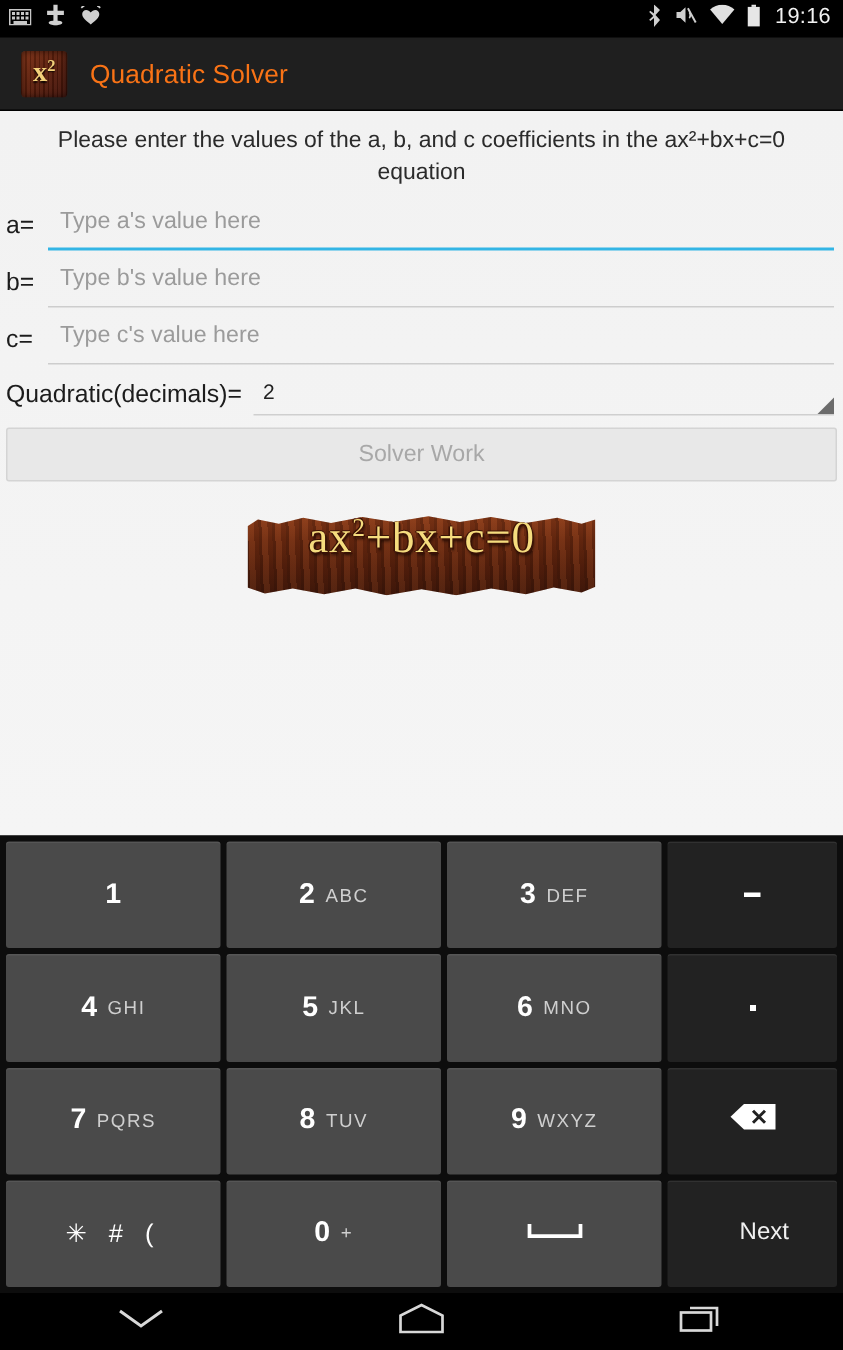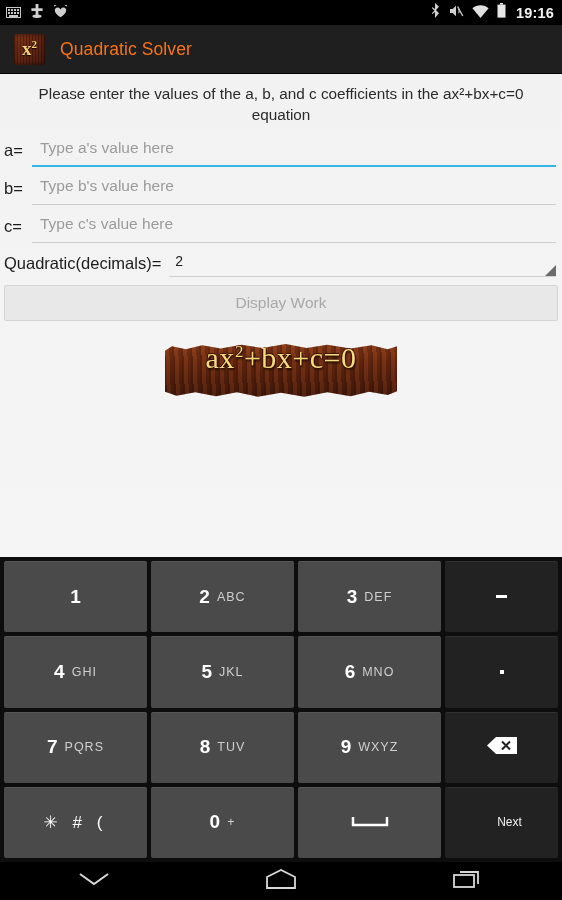--- a/index.html
+++ b/index.html
@@ -11,21 +11,21 @@
     position:relative;
   }
 
   
   .statusbar{
     position:absolute; top:0; left:0; width:562px; height:25px;
     background:#000; display:flex; align-items:center;
     padding:0 8px 0 6px;
   }
   .sb-left{ display:flex; align-items:center; gap:9px; }
-  .sb-right{ margin-left:auto; display:flex; align-items:center; gap:8px;font-weight:bold; }
+  .sb-right{ margin-left:auto; display:flex; gap:8px; }
   .sb-clock{ color:#f2f2f2; font-size:14.5px; letter-spacing:.2px; margin-left:2px;}
   .ico{ display:block; }
 
   
   .actionbar{
     position:absolute; top:25px; left:0; width:562px; height:49px;
     background:#1f1f1f; display:flex; align-items:center; padding-left:14px;
     border-bottom:1px solid #000;
   }
   .app-icon{
@@ -140,21 +140,21 @@
     flex:1; margin:2px; border-radius:2px;
     background:#4a4a4a;
     display:flex; align-items:center; justify-content:center; gap:7px;
     color:#fff; cursor:default;
     box-shadow:inset 0 1px 0 rgba(255,255,255,.07);
   }
   .key.func{ background:#222222; flex:0 0 113px; }
   .key-digit{ font-size:19px; font-weight:bold; color:#fff; }
   .key-letters{ font-size:12.5px; color:#cfcfcf; letter-spacing:1px; }
   .key-sym{ font-size:17px; color:#fff; letter-spacing:5px; }
-  .key-next{ font-size:12px; color:#f0f0f0;margin-left:16px; }
+  .key-next{ font-size:16px; color:#f0f0f0;margin-left:16px; }
   .key-minus{ width:11px; height:3px; background:#fff; }
   .key-dot{ width:4px; height:4px; background:#fff; }
 
   
   .navbar{
     position:absolute; top:862px; left:0; width:562px; height:38px;
     background:#000; display:flex; align-items:center; justify-content:space-around;
   }
   .navbtn{ width:110px; height:38px; display:flex; align-items:center; justify-content:center; }
 </style>
@@ -259,21 +259,21 @@
   <div class="precision-row">
     <div class="precision-label">Quadratic(decimals)=</div>
     <div class="spinner">
       <span class="spinner-value">2</span>
       <div class="spinner-line"></div>
       <div class="spinner-arrow"></div>
     </div>
   </div>
 
   <div class="btn-wrap">
-    <button class="display-work">Display Work</button>
+    <button class="display-work">Solver Work</button>
   </div>
 
   <div class="plaque-wrap">
     <div class="plaque">
       <div class="plaque-text"><span>ax</span><sup>2</sup><span>+bx+c=0</span></div>
     </div>
   </div>
 
 </div>
 

